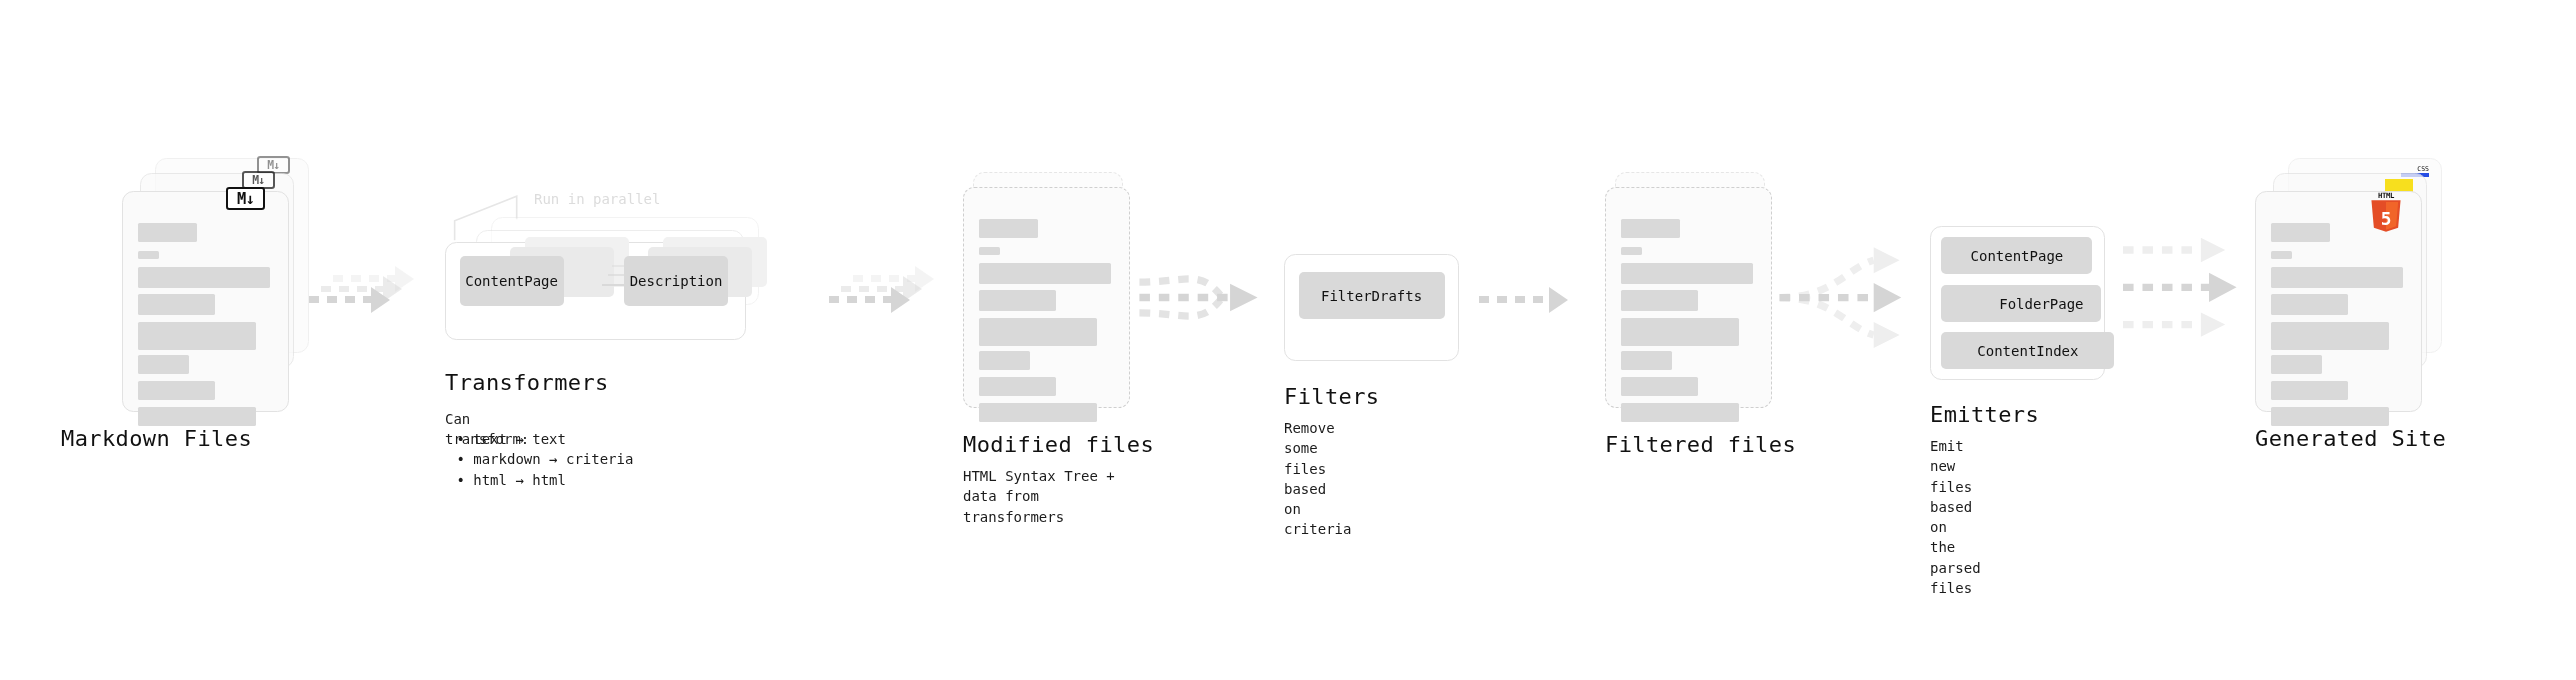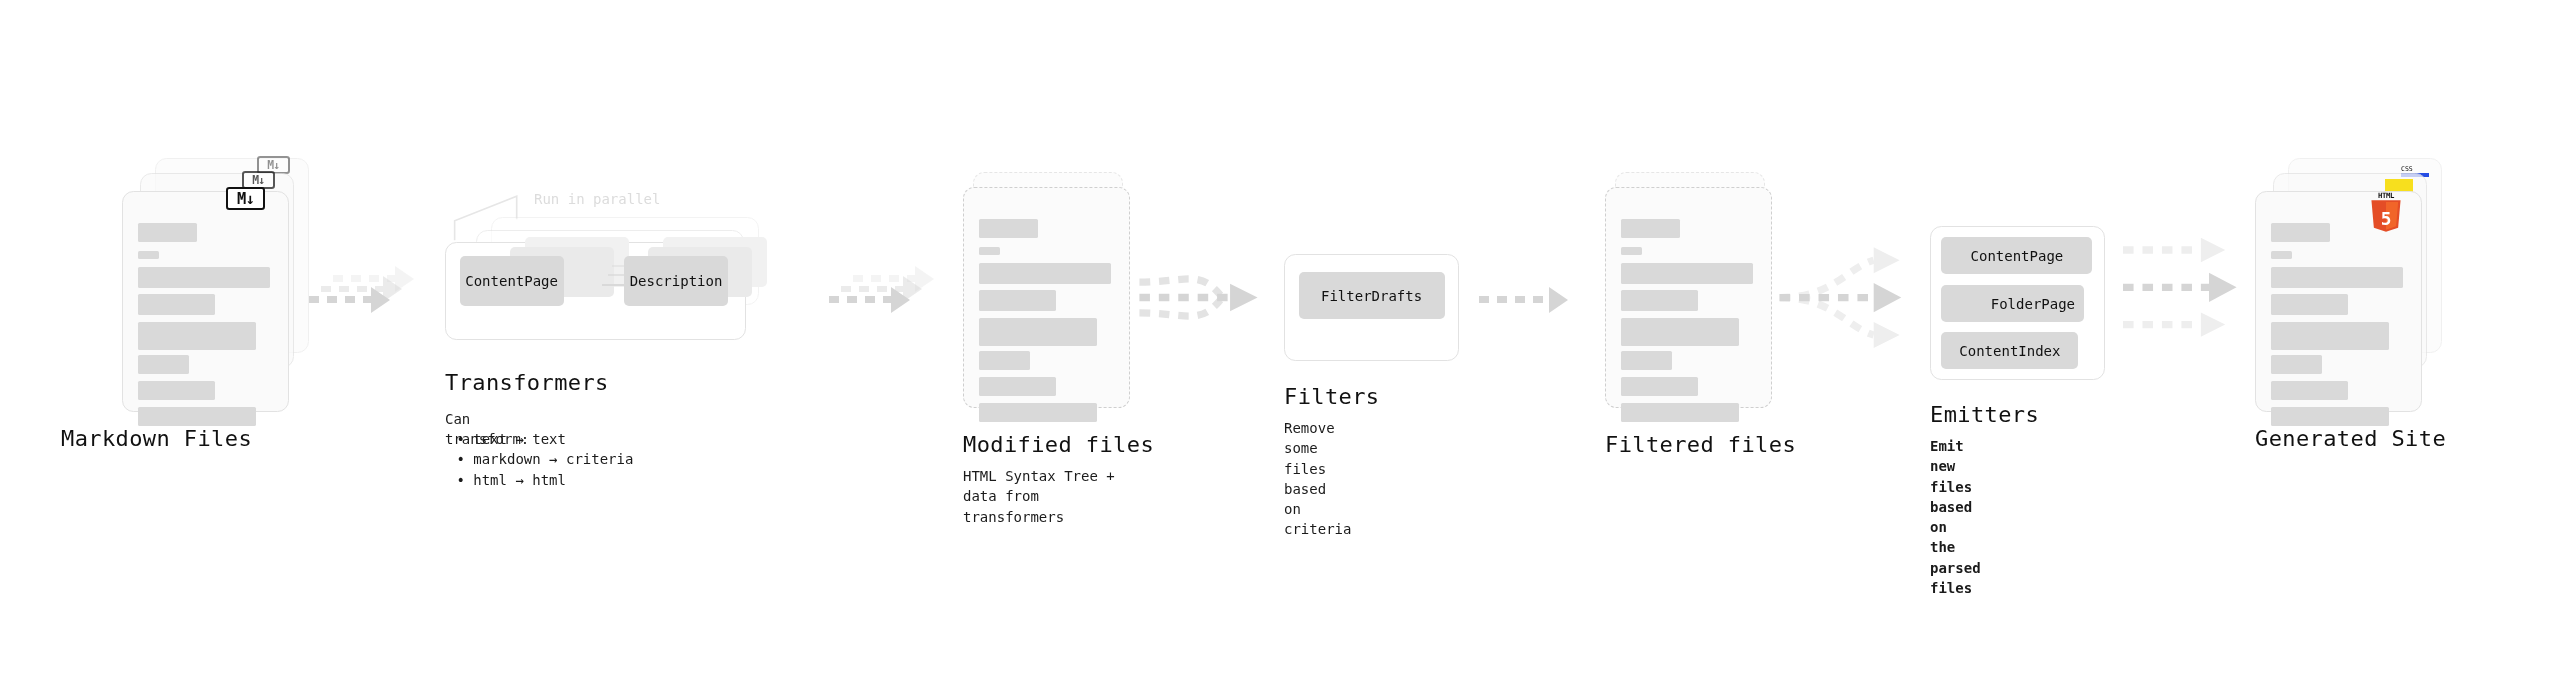--- a/index.html
+++ b/index.html
@@ -80,21 +80,21 @@
 
   
   .h5{position:absolute;}
   .h5 .word{
     position:absolute;top:0;left:0;width:100%;text-align:center;
     font-size:7.3px;font-weight:700;color:#111;letter-spacing:-0.4px;
   }
   .jsbadge{position:absolute;background:#f7df1e;}
   .cssbadge{position:absolute;background:#264de4;}
   .cssbadge span{
-    position:absolute;top:-8.1px;left:0;width:100%;text-align:left;
+    position:absolute;top:-8.1px;left:0;width:100%;text-align:right;
     font-size:6.5px;font-weight:400;color:#111;
   }
 
   
   .rip{
     position:absolute;font-size:14px;color:#dcdcdc;white-space:nowrap;
   }
   .leader{position:absolute;}
 </style>
 </head>
@@ -255,25 +255,25 @@
     <polygon points="120,30 152,46 120,62" fill="#eeeeee"></polygon>
     <polygon points="120,122 152,138 120,154" fill="#eeeeee"></polygon>
     <path d="M4,92 L120,92" fill="none" stroke="#d5d5d5" stroke-width="9" stroke-dasharray="13 11"></path>
     <polygon points="120,74 154,92 120,110" fill="#d5d5d5"></polygon>
   </svg>
 </div>
 
 <div class="stage" style="left:1930px;top:226px;">
   <div class="panel" style="left:0px;top:0px;width:175px;height:154px;"></div>
   <div class="pill" style="left:11.4px;top:11.4px;width:151px;height:37px;">ContentPage</div>
-  <div class="pill" style="left:11.4px;top:59px;width:143px;height:37px;padding-left:40px;">FolderPage</div>
-  <div class="pill" style="left:11.4px;top:106px;width:137px;height:37px;">ContentIndex</div>
+  <div class="pill" style="left:11.4px;top:59px;width:160px;height:37px;padding-left:40px;">FolderPage</div>
+  <div class="pill" style="left:11.4px;top:106px;width:173px;height:37px;">ContentIndex</div>
 
   <div class="title" style="left:0px;top:176px;">Emitters</div>
-  <div class="desc" style="left:0px;top:210px;font-weight:bold;">Emit new files based on
+  <div class="desc" style="left:0px;top:210px;">Emit new files based on
 the parsed files</div>
 </div>
 
 <div class="stage" style="left:2121px;top:237px;">
   <svg width="163" height="146" style="position:absolute;left:0;top:0px;" viewBox="0 0 200 180">
     <path d="M2,16 L98,16" fill="none" stroke="#eeeeee" stroke-width="9" stroke-dasharray="13 11"></path>
     <polygon points="98,1 128,16 98,31" fill="#eeeeee"></polygon>
     <path d="M2,108 L98,108" fill="none" stroke="#eeeeee" stroke-width="9" stroke-dasharray="13 11"></path>
     <polygon points="98,93 128,108 98,123" fill="#eeeeee"></polygon>
     <path d="M2,62 L108,62" fill="none" stroke="#d5d5d5" stroke-width="9" stroke-dasharray="13 11"></path>

